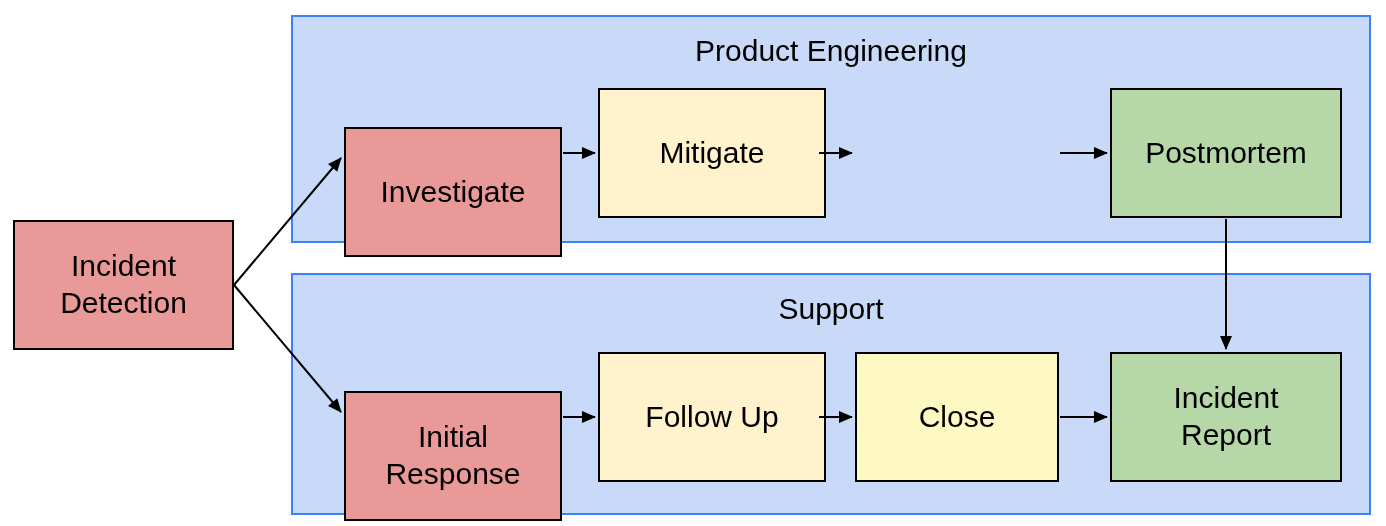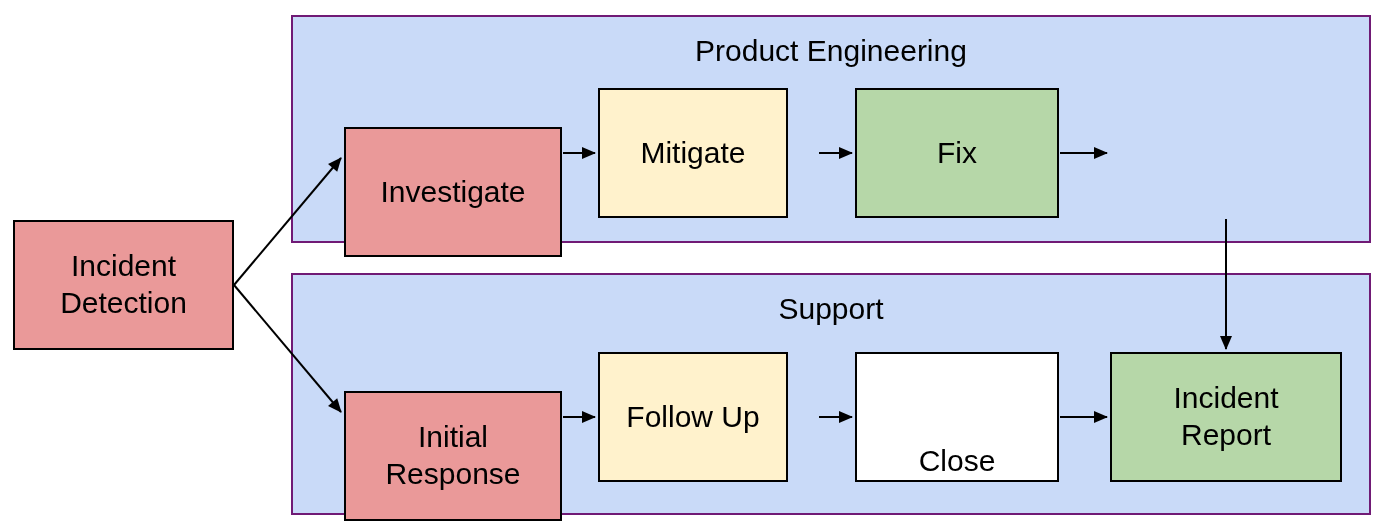--- a/index.html
+++ b/index.html
@@ -1,39 +1,39 @@
 <!DOCTYPE html>
 <html><head>
 <meta charset="utf-8">
 <style>
   html,body{margin:0;padding:0;background:#ffffff;}
   .canvas{
     position:relative;width:1386px;height:526px;background:#ffffff;
     font-family:"Liberation Sans",sans-serif;color:#000000;overflow:hidden;
   }
   .lane{
-    position:absolute;border:2px solid #701a75;box-sizing:border-box;
+    position:absolute;border:2px solid #3b82f6;box-sizing:border-box;
   }
   .lane-pe{left:291px;top:15px;width:1080px;height:228px;}
   .lane-support{left:291px;top:273px;width:1080px;height:242px;}
   .lane-title{
     position:absolute;top:16px;left:0;right:0;text-align:center;
     font-size:30px;line-height:1.2;
   }
   .node{
     position:absolute;border:2px solid #000000;box-sizing:border-box;
     display:flex;align-items:center;justify-content:center;
     text-align:center;font-size:30px;line-height:1.23;
   }
   .label{white-space:pre-line;}
   .start-node{left:13px;top:220px;width:221px;height:130px;}
   .lane-pe .node{top:71px;height:130px;}
   .lane-support .node{top:77px;height:130px;}
   .slot-1{left:51px;width:218px;margin-top:39px;}
-  .slot-2{left:305px;width:190px;}
+  .slot-2{left:305px;width:228px;}
   .slot-3{left:562px;width:204px;}
   .slot-4{left:817px;width:232px;}
   .arrows{
     position:absolute;left:0;top:0;width:1386px;height:526px;
     pointer-events:none;z-index:5;
   }
   .arrows line{stroke:#000000;stroke-width:2;}
 </style>
 </head>
 <body>
@@ -47,36 +47,36 @@
 
   <section class="lane lane-pe" style="background-color: rgb(201, 218, 248);">
     <div class="lane-title">Product Engineering</div>
 
     <div class="node slot-1" style="background-color: rgb(234, 153, 153);">
       <span class="label">Investigate</span>
     </div>
     <div class="node slot-2" style="background-color: rgb(255, 242, 204);">
       <span class="label">Mitigate</span>
     </div>
-    <div class="node slot-3" style="background-color: rgb(182, 215, 168);">
-      <span class="label">Fix</span>
+    <div class="node slot-4" style="background-color: rgb(182, 215, 168);">
+      <span class="label">Postmortem</span>
     </div>
   </section>
 
   <section class="lane lane-support" style="background-color: rgb(201, 218, 248); padding-left: 7px;">
     <div class="lane-title">Support</div>
 
     <div class="node slot-2" style="background-color: rgb(255, 242, 204);">
       <span class="label">Follow Up</span>
     </div>
     <div class="node slot-1" style="background-color: rgb(234, 153, 153);">
       <span class="label">Initial
 Response</span>
     </div>
-    <div class="node slot-3" style="background-color: #ffffff; align-items: flex-end;">
+    <div class="node slot-3" style="background-color: #fef9c3;">
       <span class="label">Close</span>
     </div>
     <div class="node slot-4" style="background-color: rgb(182, 215, 168);">
       <span class="label">Incident
 Report</span>
     </div>
   </section>
 
   <svg class="arrows" viewBox="0 0 1386 526" xmlns="http://www.w3.org/2000/svg">
     <defs>

